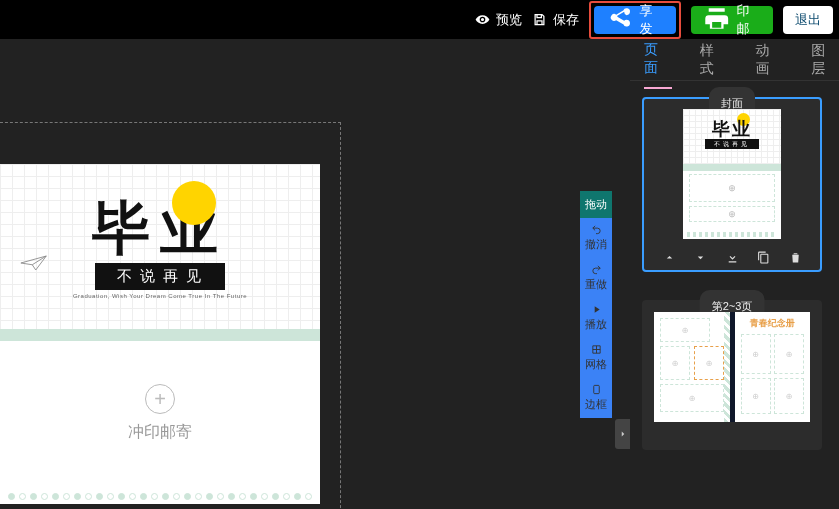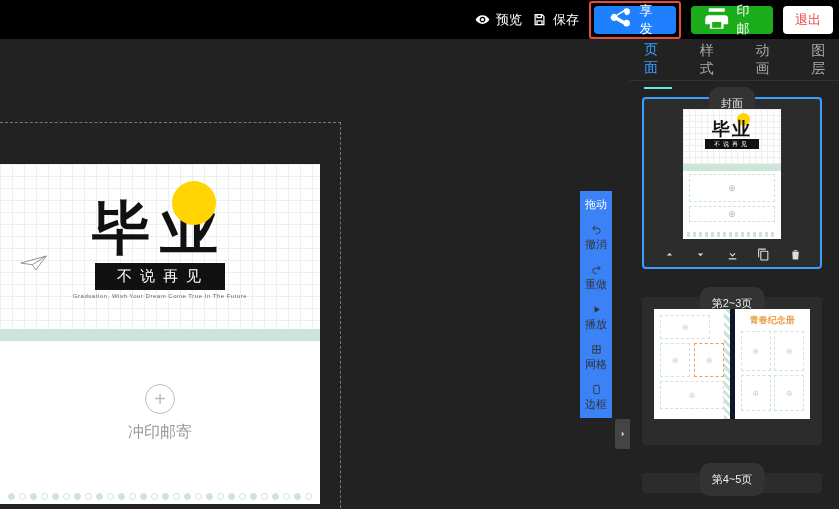--- a/index.html
+++ b/index.html
@@ -39,21 +39,21 @@
     border-radius: 4px;
     display: flex;
     align-items: center;
     padding: 0 12px;
     gap: 6px;
     font-size: 13px;
     cursor: pointer;
   }
   .btn.blue { background: #1e80ff; color: #fff; }
   .btn.green { background: #1aad19; color: #fff; }
-  .btn.white { background: #fff; color: #ef4444; }
+  .btn.white { background: #fff; color: #0c4a6e; }
   
   .share-wrap {
     border: 2px solid #e74c3c;
     padding: 3px;
     border-radius: 3px;
   }
 
   
   .main {
     position: absolute;
@@ -195,21 +195,21 @@
     background: #3b82f6;
     padding: 6px 0;
     text-align: center;
     cursor: pointer;
     display: flex;
     flex-direction: column;
     align-items: center;
     gap: 2px;
   }
   .vstrip .vc.drag {
-    background: #3b82f6;
+    background: #0f766e;
     color: #fff;
   }
   .vstrip svg { width: 11px; height: 11px; }
 
   .expand-tab {
     position: absolute;
     top: 380px;
     left: 615px;
     width: 15px;
     height: 30px;
@@ -232,21 +232,21 @@
     display: flex;
     height: 42px;
     align-items: center;
     font-size: 14px;
     color: #aaa;
     padding-left: 14px;
     gap: 28px;
     border-bottom: 1px solid #333;
   }
   .tabs .tab { cursor: pointer; padding-bottom:10px; margin-top:10px;}
-  .tabs .tab.active { color: #3a9dff; border-bottom: 2px solid #5eead4; }
+  .tabs .tab.active { color: #3a9dff; border-bottom: 2px solid #f9a8d4; }
 
   .pages-scroll {
     flex: 1;
     overflow: hidden;
     padding: 16px 12px;
     display: flex;
     flex-direction: column;
     gap: 28px;
   }
   .thumb-card {
@@ -543,18 +543,15 @@
         <div class="half h2">
           <div class="tt">青春纪念册</div>
           <div class="ph e">⊕</div>
           <div class="ph f">⊕</div>
           <div class="ph g">⊕</div>
           <div class="ph h">⊕</div>
         </div>
       </div>
     </div>
 
-    <div class="thumb-card last">
-      <div class="thumb-label">第4~5页</div>
-    </div>
 
   </div>
 </div>
 
 </body></html>

